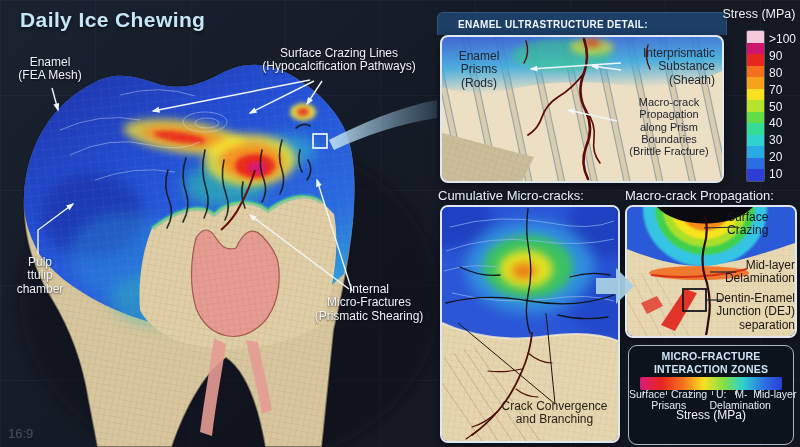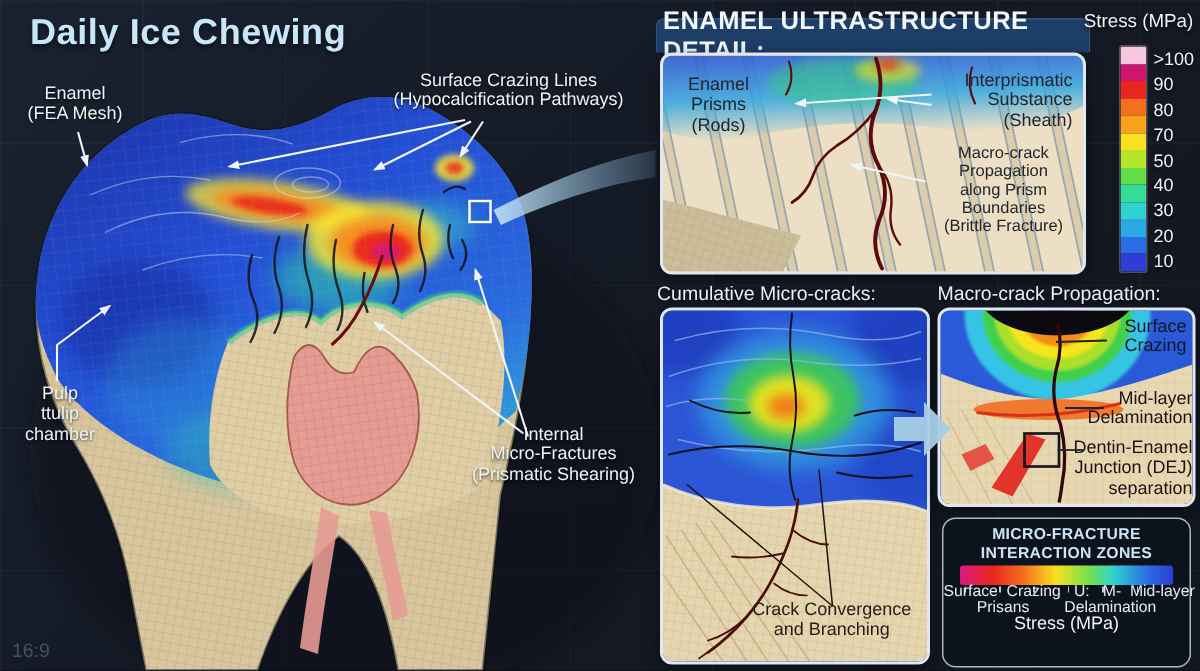--- a/index.html
+++ b/index.html
@@ -7,37 +7,37 @@
   .stage {
     position:relative; width:800px; height:447px; overflow:hidden;
     font-family:"Liberation Sans", sans-serif;
     background:
       repeating-linear-gradient(to right, rgba(140,170,200,0.05) 0 1px, transparent 1px 95px),
       repeating-linear-gradient(to bottom, rgba(140,170,200,0.05) 0 1px, transparent 1px 95px),
       linear-gradient(135deg, #1a2230 0%, #151b26 40%, #12161f 100%);
   }
   .abs { position:absolute; }
   .title {
-    left:20px; top:8px; font-size:24px; font-weight:bold; color:#c6e7f7;
+    left:20px; top:8px; font-size:21px; font-weight:bold; color:#c6e7f7;
     letter-spacing:0.4px; text-shadow:0 2px 3px rgba(0,0,0,.5);
   }
   .lbl {
     position:absolute; color:#eef3f8; font-size:12px; line-height:1.12;
     text-align:center; white-space:pre-line; text-shadow:0 1px 2px rgba(0,0,0,.7);
   }
   .dlbl { color:#22252d; text-shadow:none; font-weight:500; }
   .hdr { position:absolute; color:#e9f1f8; font-size:13px; font-weight:normal; text-shadow:0 1px 2px rgba(0,0,0,.6); }
   .panel {
     position:absolute; border:2px solid #dfe8f0; border-radius:8px; overflow:hidden;
     box-shadow:0 3px 10px rgba(0,0,0,.45);
   }
   .detail-header {
     position:absolute; left:437px; top:12px; width:290px; height:23px;
     background:#1d3e66; border-radius:6px 6px 0 0; display:flex; align-items:center;
-    padding-left:4px; font-size:17px; font-weight:bold; color:#f0f6fb; letter-spacing:0.3px;
+    padding-left:20px; font-size:10px; font-weight:bold; color:#f0f6fb; letter-spacing:0.3px;
     border:1px solid #30567f; border-bottom:none;
   }
   .stress-title { left:718px; top:7px; width:82px; text-align:center; font-size:12.5px; color:#eef3f8; text-shadow:0 1px 2px rgba(0,0,0,.7); }
   .stress-bar {
     position:absolute; left:746px; top:30px; width:19px; height:152px;
     display:flex; flex-direction:column; border:1px solid rgba(255,255,255,.25); border-radius:2px; overflow:hidden;
   }
   .stress-bar div { flex:1; }
   .stress-ticks {
     position:absolute; left:769px; top:30px; height:152px; width:30px;
@@ -390,21 +390,21 @@
       <path d="M24,68 Q72,74 120,62" stroke="#d83018" stroke-width="2" fill="none"></path>
 
       <path d="M34,118 L58,82 L70,86 L48,124 Z" fill="#e23428"></path>
       <path d="M14,96 l16,-7 6,10 -16,8 Z" fill="#e23428" opacity="0.8"></path>
 
       <path d="M78,8 q4,16 -1,32 q-4,18 3,36 q5,20 1,40 q-1,8 -2,12" stroke="#310709" stroke-width="2.2" fill="none"></path>
 
       <rect x="56" y="82" width="23" height="22" fill="none" stroke="#17171c" stroke-width="1.8"></rect>
     </svg>
   </div>
-  <div class="lbl dlbl" style="left:727px;top:211px;width:64px;text-align:right;color:#101826">Surface
+  <div class="lbl dlbl" style="left:727px;top:211px;width:64px;text-align:left;color:#101826">Surface
 Crazing</div>
   <div class="lbl dlbl" style="left:722px;top:259px;width:73px;text-align:right;color:#1c1410">Mid-layer
 Delamination</div>
   <div class="lbl dlbl" style="left:712px;top:292px;width:83px;text-align:right;color:#1c1410">Dentin-Enamel
 Junction (DEJ)
 separation</div>
 
   <div class="zones-box">
     <div class="zones-title">MICRO-FRACTURE
 INTERACTION ZONES</div>

